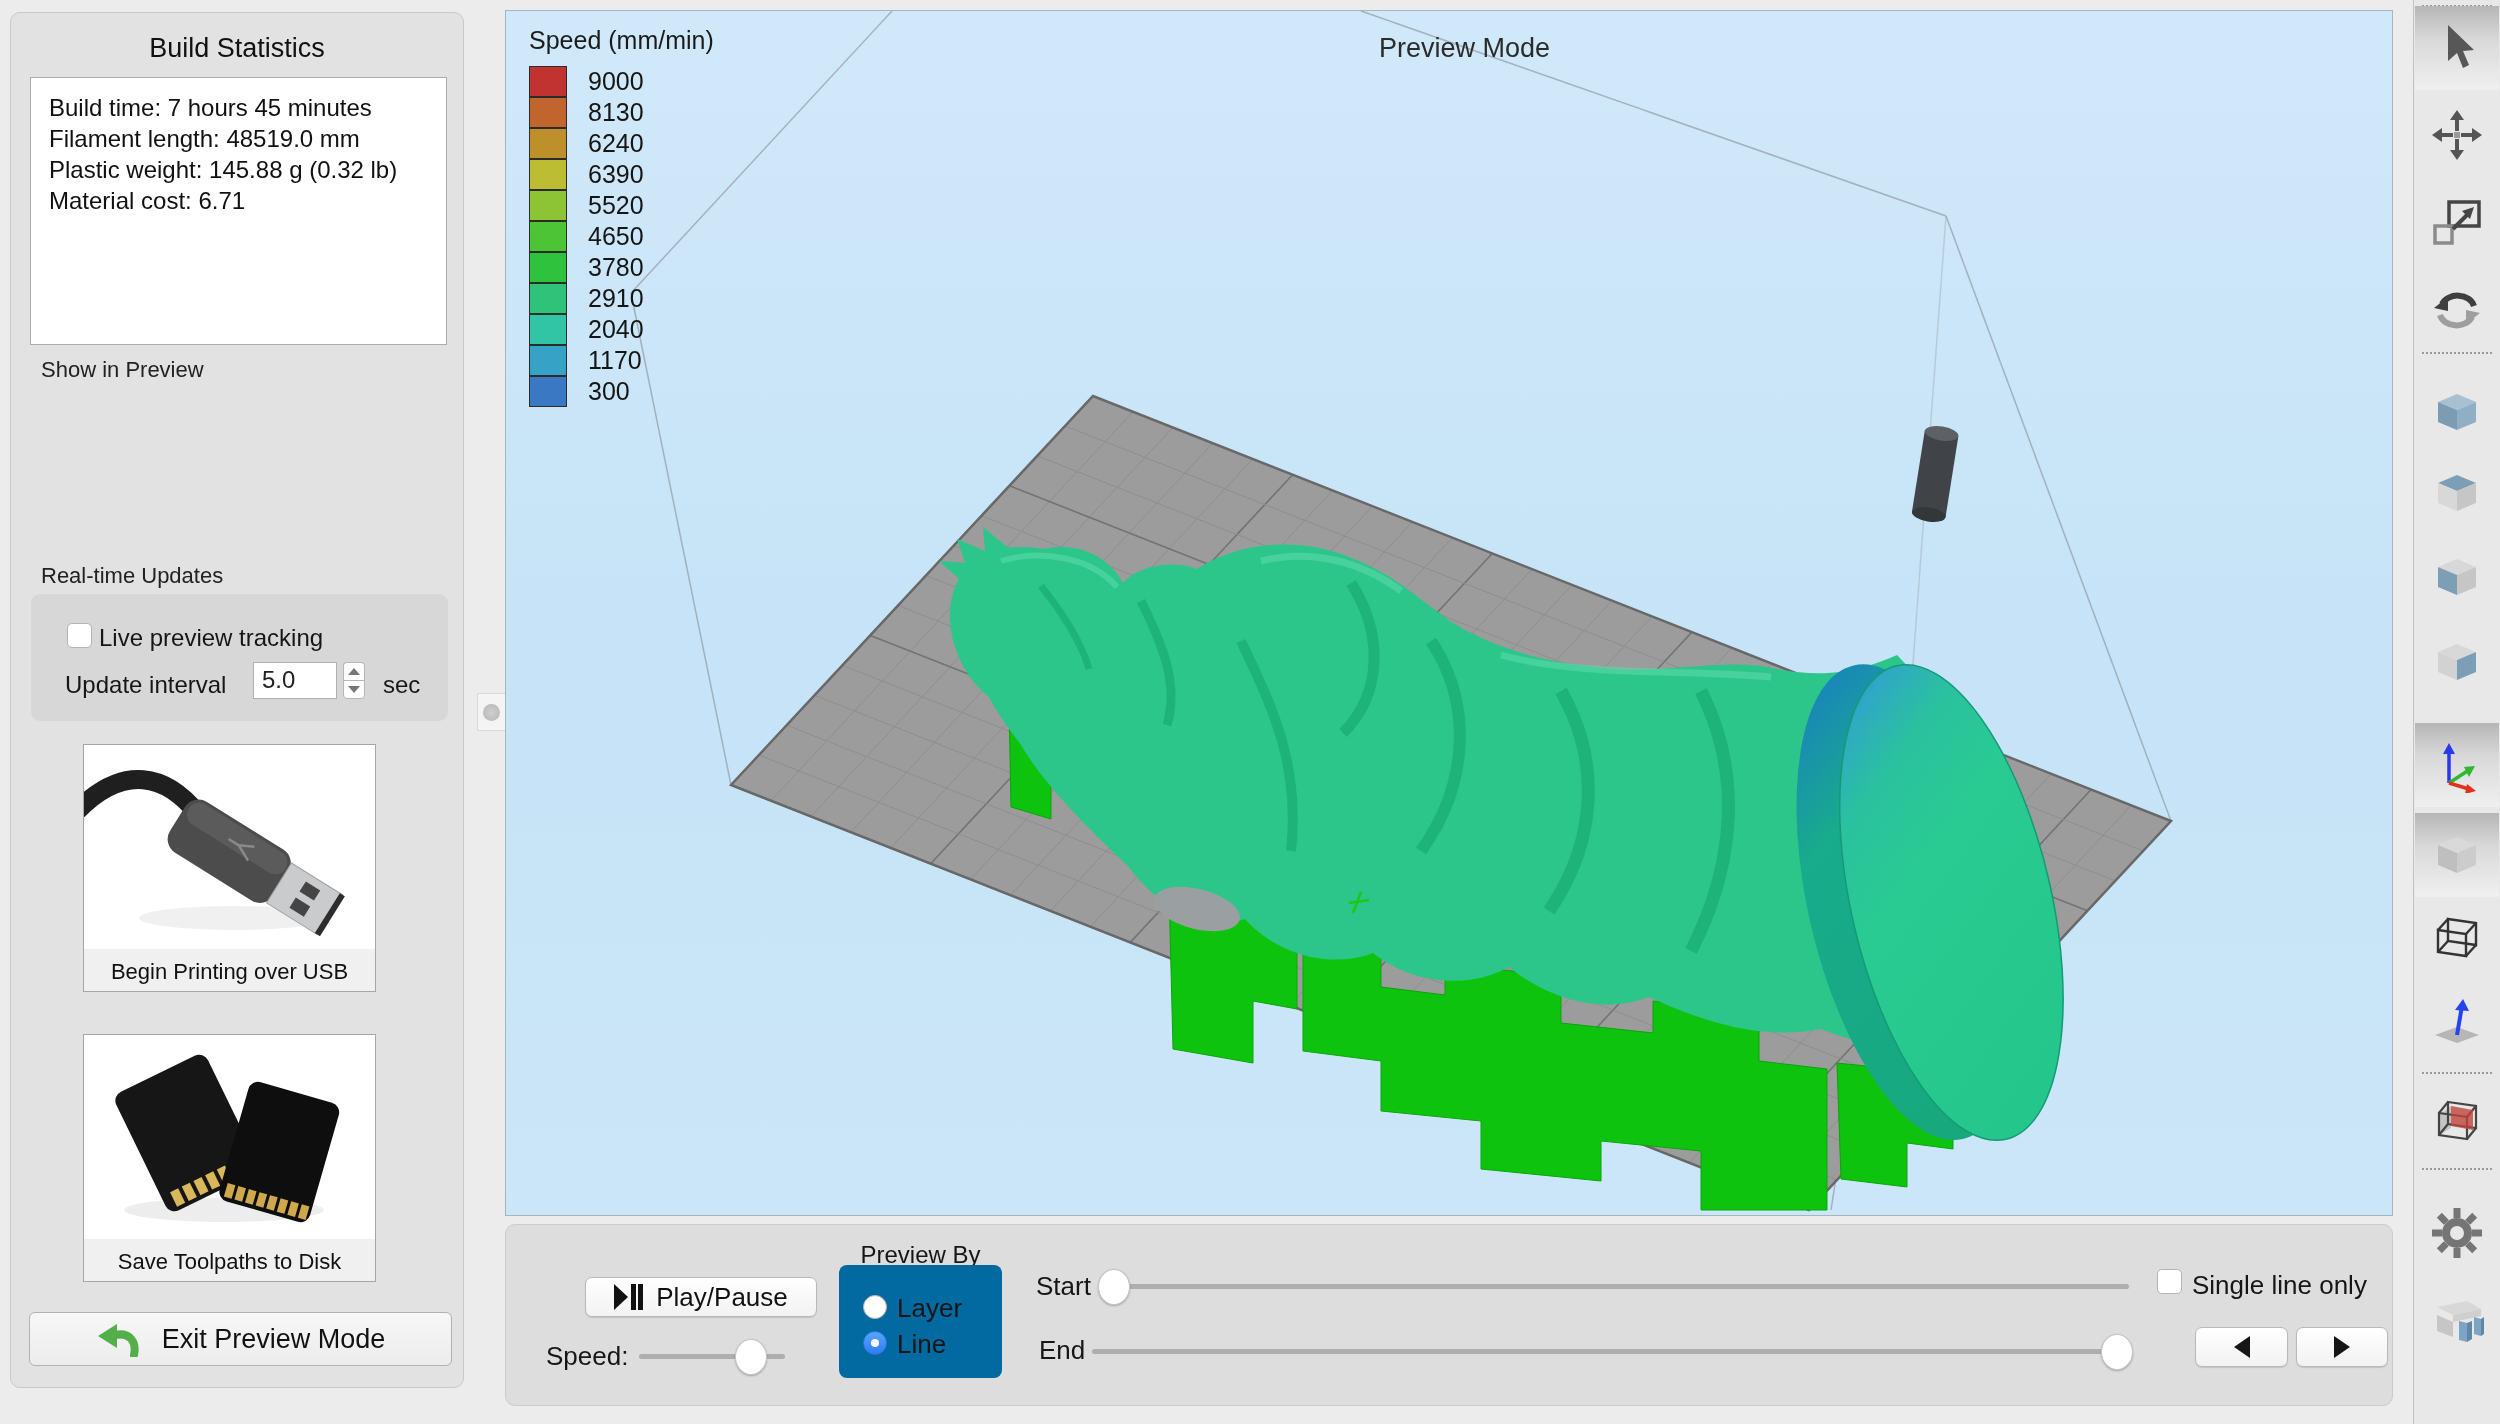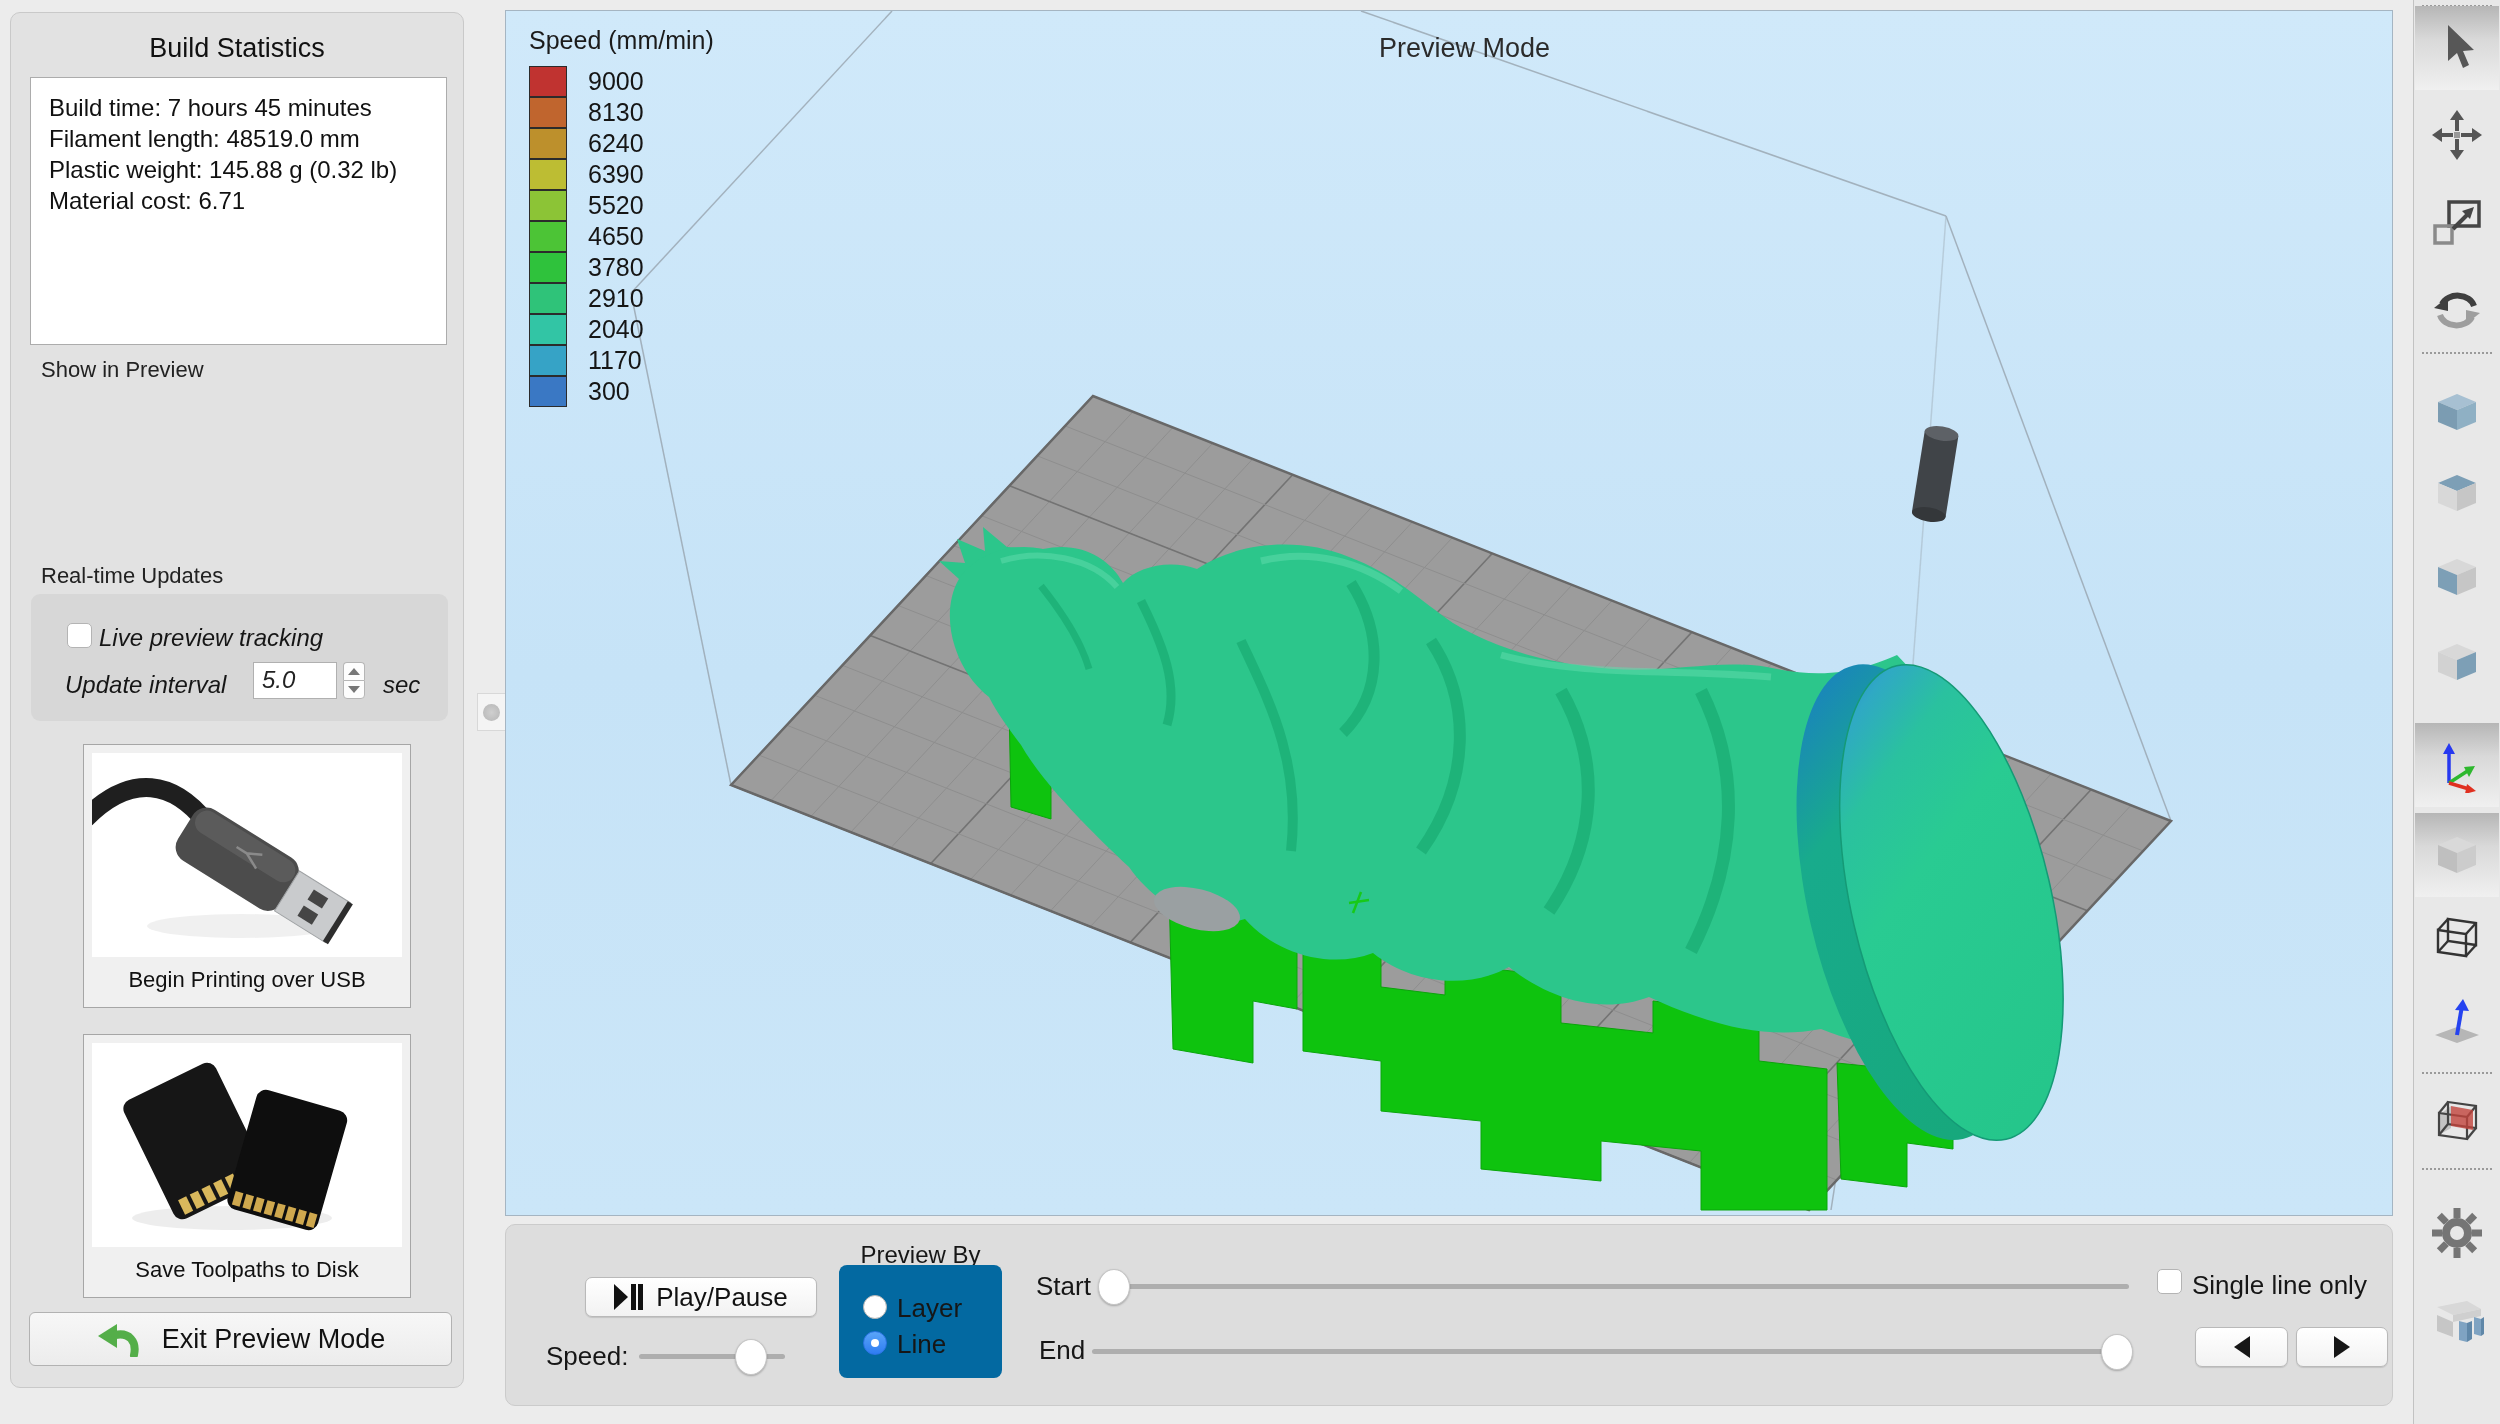--- a/index.html
+++ b/index.html
@@ -24,21 +24,21 @@
   .dd-cap{width:31px;align-self:stretch;margin:2px;border-radius:5px;
       background:linear-gradient(#61a9f8,#2e7cf2);display:flex;align-items:center;justify-content:center;}
   .field{position:absolute;background:#fff;border:1px solid #b0b0b0;box-sizing:border-box;
       font-size:24px;color:#222;padding:3px 8px;}
   .stepper{position:absolute;width:22px;display:flex;flex-direction:column;}
   .stepper div{flex:1;background:#fdfdfd;border:1px solid #b6b6b6;display:flex;align-items:center;justify-content:center;}
   .stepper .up{border-radius:4px 4px 0 0;border-bottom:none;}
   .stepper .dn{border-radius:0 0 4px 4px;}
   .tri-up{width:0;height:0;border-left:6px solid transparent;border-right:6px solid transparent;border-bottom:7px solid #777;}
   .tri-dn{width:0;height:0;border-left:6px solid transparent;border-right:6px solid transparent;border-top:7px solid #777;}
-  .img-btn{position:absolute;width:328px;background:#f0f0f0;border:1px solid #a6a6a6;box-sizing:border-box;padding:8px;}
+  .img-btn{position:absolute;width:293px;background:#f0f0f0;border:1px solid #a6a6a6;box-sizing:border-box;padding:0;}
   .img-btn .photo{background:#fff;height:204px;overflow:hidden;}
   .img-btn .img-label{text-align:center;font-size:22px;color:#111;padding:10px 0 6px 0;}
   #exit-btn{position:absolute;left:18px;top:1299px;width:421px;height:52px;background:linear-gradient(#f7f7f7,#ececec);
       border:1px solid #b2b2b2;border-radius:6px;display:flex;align-items:center;justify-content:center;gap:20px;}
   #exit-btn span{font-size:27px;color:#111;}
   
   #splitter-handle{position:absolute;left:477px;top:693px;width:27px;height:36px;background:#f4f4f4;
       border:1px solid #d8d8d8;display:flex;align-items:center;justify-content:center;}
   #splitter-handle i{width:17px;height:17px;border-radius:50%;background:radial-gradient(#cfcfcf,#b5b5b5);display:block;}
   
@@ -86,21 +86,21 @@
       <div>Filament length: 48519.0 mm</div>
       <div>Plastic weight: 145.88 g (0.32 lb)</div>
       <div>Material cost: 6.71</div>
     </div>
 
     <div class="section-label" style="left:30px;top:344px;">Show in Preview</div>
 
 
     <div class="section-label" style="left:30px;top:550px;">Real-time Updates</div>
 
-    <div class="groupbox" style="left:20px;top:581px;width:417px;height:127px;font-style:italic;">
+    <div class="groupbox" style="left:20px;top:581px;width:417px;height:127px;">
       <div class="cb" style="left:36px;top:29px;"></div>
       <div class="cb-label" style="left:68px;top:30px;">Live preview tracking</div>
       <div class="cb-label" style="left:34px;top:77px;">Update interval</div>
       <div class="field" style="left:222px;top:68px;width:84px;height:37px;">5.0</div>
       <div class="stepper" style="left:312px;top:68px;height:37px;">
         <div class="up">
             <i class="tri-up"></i>
           </div>
         <div class="dn">
             <i class="tri-dn"></i>

